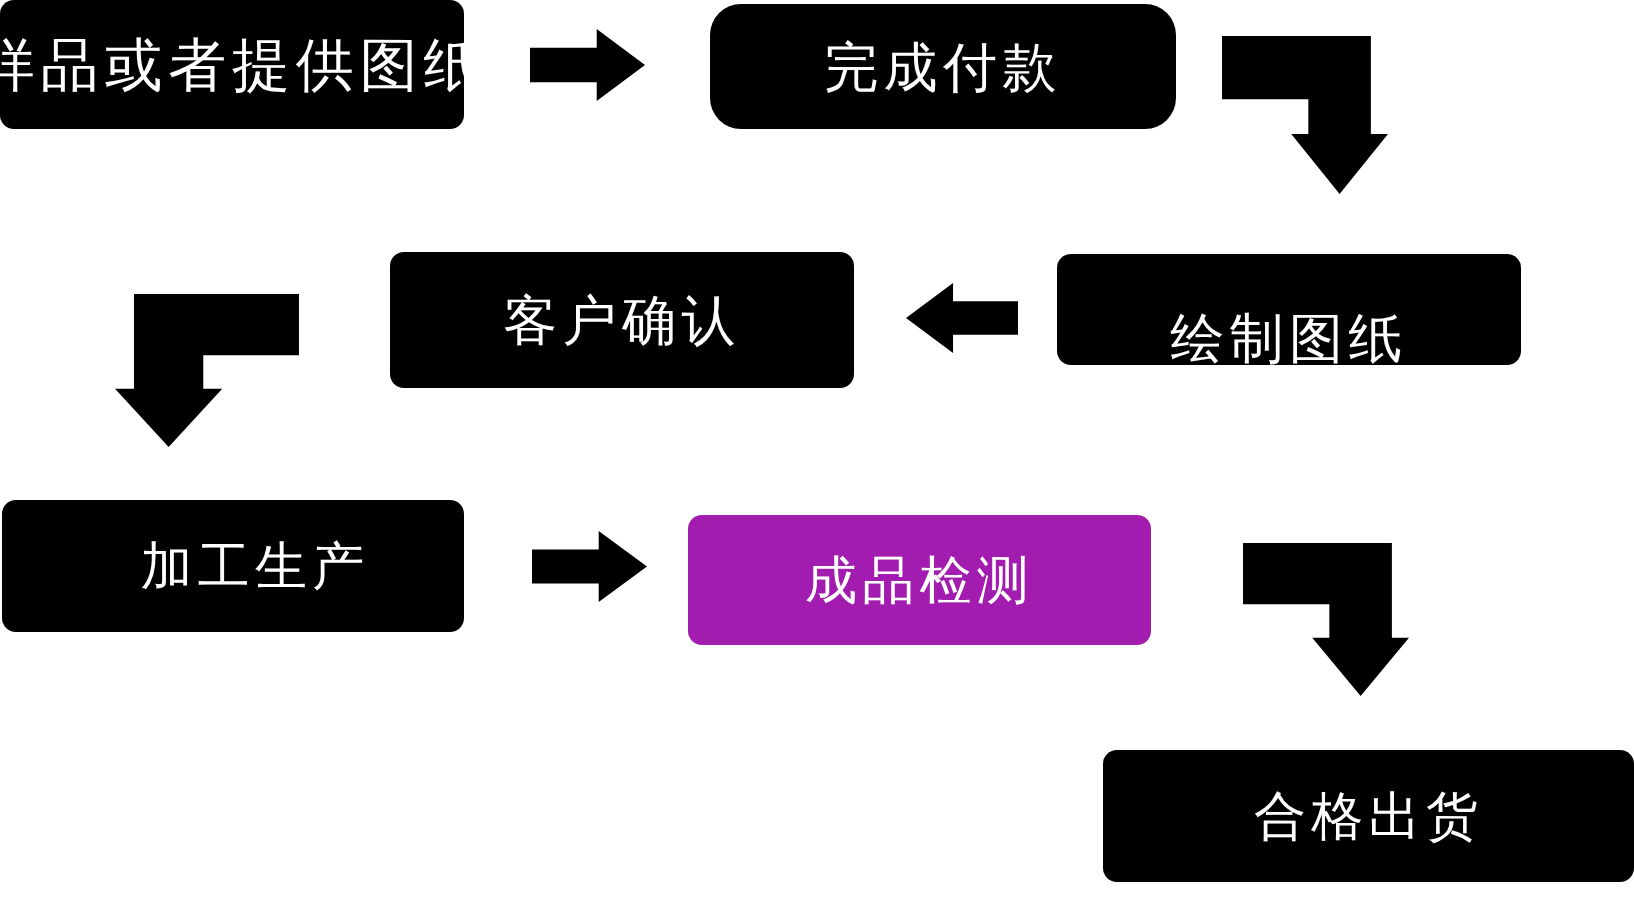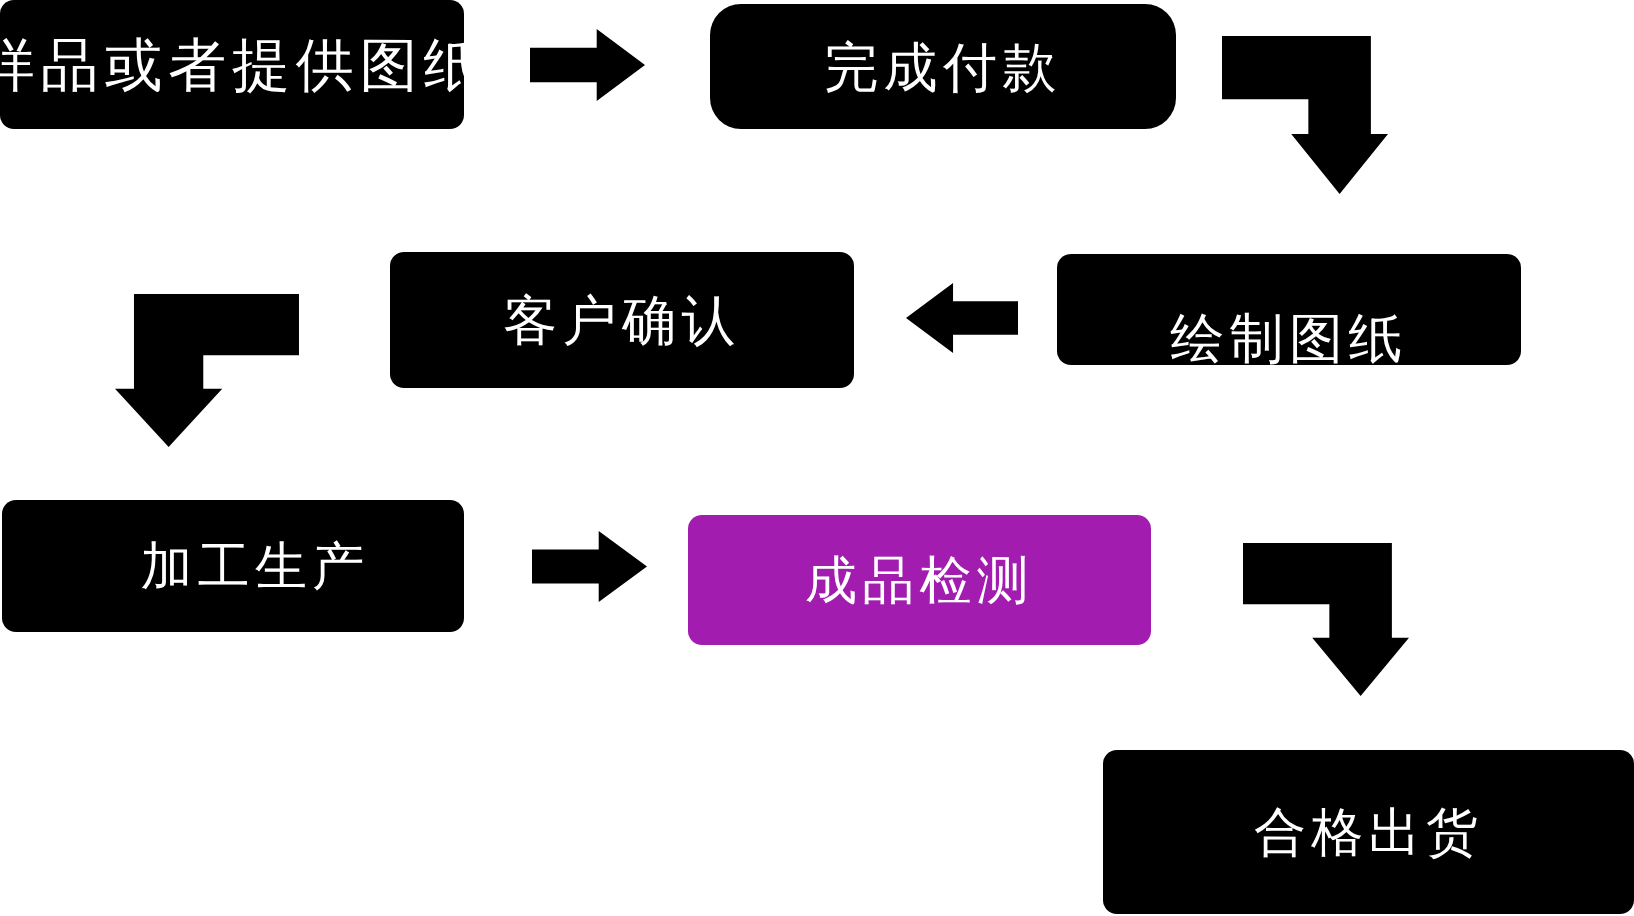--- a/index.html
+++ b/index.html
@@ -65,21 +65,21 @@
   </div>
 
   <div class="node" id="node-4" style="left: 2px; top: 500px; width: 462px; height: 132px; background: rgb(0, 0, 0); padding-left: 44px;">
     <span class="node-label" style="font-size: 52px; color: rgb(255, 255, 255);">加工生产</span>
   </div>
 
   <div class="node" id="node-5" style="left: 688px; top: 499px; width: 463px; height: 130px; background: #a21caf; margin-top: 16px;">
     <span class="node-label" style="font-size: 52px; color: rgb(255, 255, 255);">成品检测</span>
   </div>
 
-  <div class="node" id="node-6" style="left: 1103px; top: 750px; width: 531px; height: 164px; background: rgb(0, 0, 0);">
+  <div class="node" id="node-6" style="left: 1103px; top: 750px; width: 531px; height: 132px; background: rgb(0, 0, 0);">
     <span class="node-label" style="font-size: 52px; color: rgb(255, 255, 255);">合格出货</span>
   </div>
 
   <div class="connector" id="conn-0" style="left: 530px; top: 29px; width: 115px; height: 72px;">
       <svg viewBox="0 0 115 72" preserveAspectRatio="none">
         <polygon points="0,18.72 66.69999999999999,18.72 66.69999999999999,0 115,36 66.69999999999999,72 66.69999999999999,53.28 0,53.28" fill="#000000"></polygon>
       </svg>
     </div>
   <div class="connector" id="conn-1" style="left: 1222px; top: 36px; width: 166px; height: 158px;">
       <svg viewBox="0 0 185.09 158" preserveAspectRatio="none">

